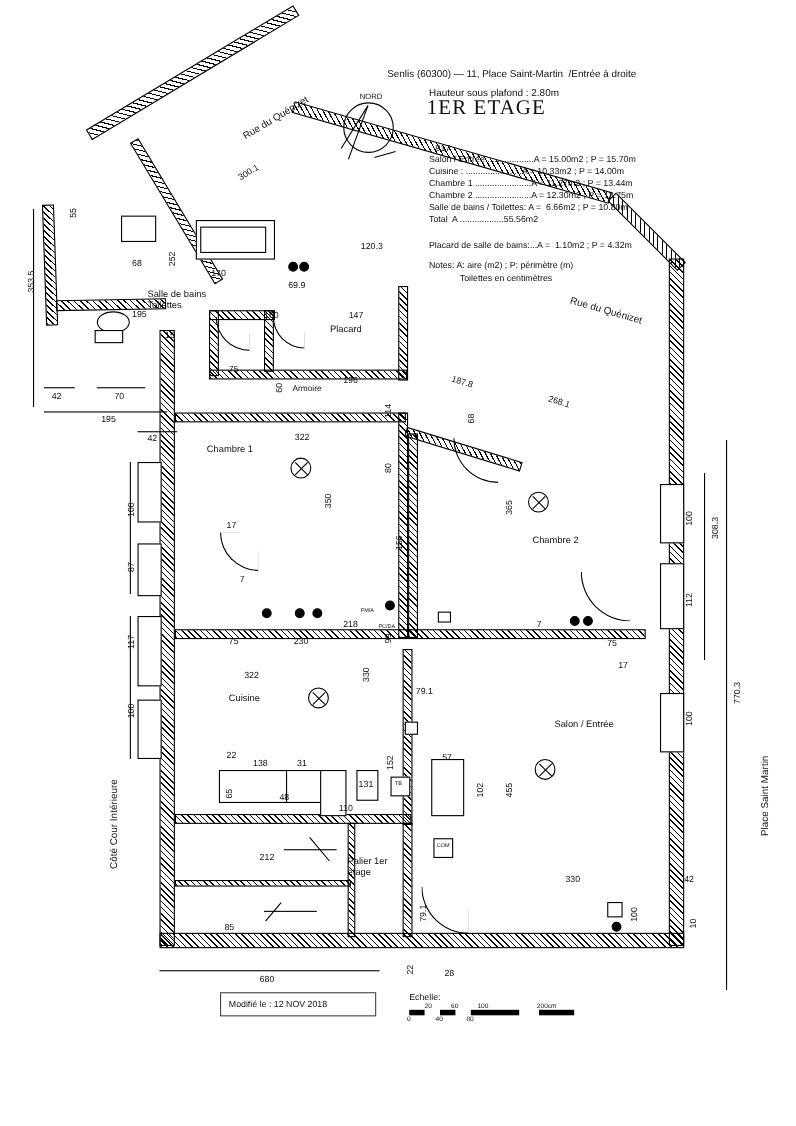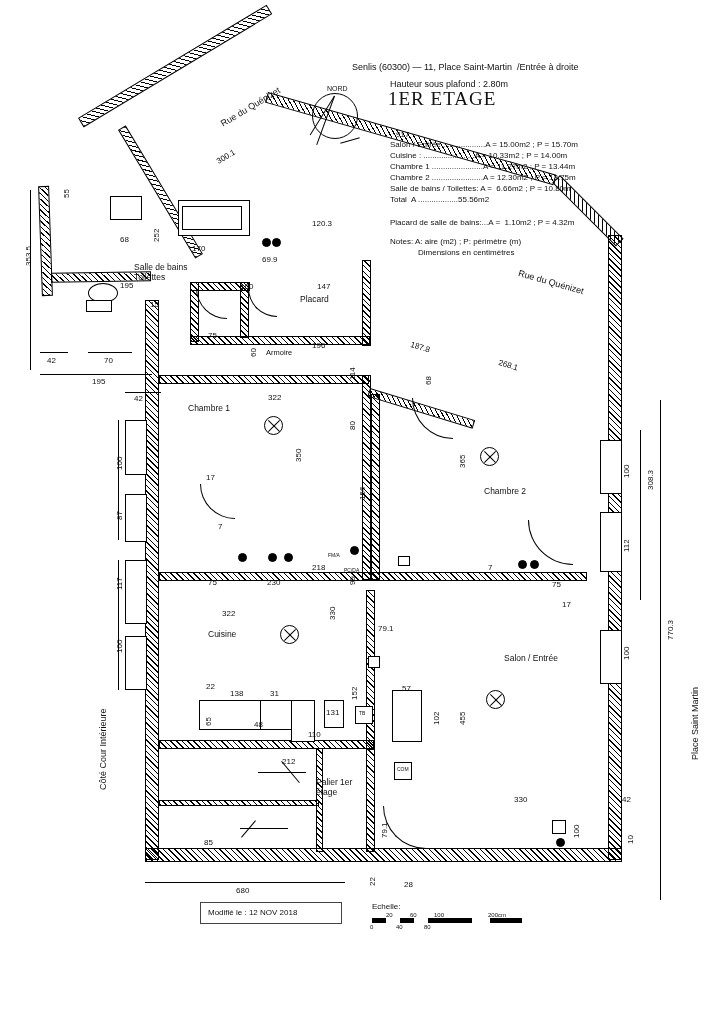--- a/index.html
+++ b/index.html
@@ -40,21 +40,21 @@
   <div class="txt title" style="left:388px;top:88px;">1ER ETAGE</div>
 
   <div class="txt" style="left:390px;top:140px;">Salon / Entrée ...................A = 15.00m2 ; P = 15.70m</div>
   <div class="txt" style="left:390px;top:151px;">Cuisine : .......................A = 10.33m2 ; P = 14.00m</div>
   <div class="txt" style="left:390px;top:162px;">Chambre 1 .......................A = 11.27m2 ; P = 13.44m</div>
   <div class="txt" style="left:390px;top:173px;">Chambre 2 .......................A = 12.30m2 ; P = 13.75m</div>
   <div class="txt" style="left:390px;top:184px;">Salle de bains / Toilettes: A =  6.66m2 ; P = 10.80m</div>
   <div class="txt" style="left:390px;top:195px;">Total  A ..................55.56m2</div>
   <div class="txt" style="left:390px;top:218px;">Placard de salle de bains:...A =  1.10m2 ; P = 4.32m</div>
   <div class="txt" style="left:390px;top:237px;">Notes: A: aire (m2) ; P: périmètre (m)</div>
-  <div class="txt" style="left:418px;top:248px;">Dimensions en centimètres</div>
+  <div class="txt" style="left:418px;top:248px;">Toilettes en centimètres</div>
 
   <div class="compass" style="left:312px;top:93px;"></div>
   <div class="txt" style="left:327px;top:85px;font-size:7px;">NORD</div>
   <div class="thin" style="left:334px;top:96px;width:1px;height:52px;transform:rotate(20deg);transform-origin:top;"></div>
   <div class="thin" style="left:334px;top:96px;width:1px;height:46px;transform:rotate(32deg);transform-origin:top;"></div>
   <div class="thin" style="left:340px;top:140px;width:20px;height:1px;transform:rotate(-16deg);"></div>
 
   <div class="wall" style="left:78px;top:118px;width:220px;height:11px;transform:rotate(-31deg);transform-origin:left top;"></div>
 
   <div class="wall" style="left:268px;top:92px;width:300px;height:11px;transform:rotate(16deg);transform-origin:left top;"></div>
@@ -156,21 +156,21 @@
   <div class="thin" style="left:290px;top:758px;width:1px;height:28px;transform:rotate(-40deg);"></div>
   <div class="thin" style="left:240px;top:828px;width:48px;height:1px;"></div>
   <div class="thin" style="left:248px;top:818px;width:1px;height:22px;transform:rotate(40deg);"></div>
 
   <div class="txt" style="left:219px;top:120px;font-size:9px;transform:rotate(-31deg);transform-origin:left top;">Rue du Quénizet</div>
   <div class="txt" style="left:520px;top:268px;font-size:9px;transform:rotate(16deg);transform-origin:left top;">Rue du Quénizet</div>
   <div class="txt rot90" style="left:690px;top:760px;font-size:9px;">Place Saint Martin</div>
   <div class="txt rot90" style="left:98px;top:790px;font-size:9px;">Côté Cour Intérieure</div>
 
   <div class="txt" style="left:215px;top:158px;transform:rotate(-31deg);transform-origin:left top;">300.1</div>
-  <div class="txt" style="left:312px;top:219px;">120.3</div>
+  <div class="txt" style="left:328px;top:219px;">120.3</div>
   <div class="txt" style="left:396px;top:130px;">917</div>
 
   <div class="txt rot90" style="left:24px;top:266px;">353.5</div>
   <div class="txt rot90" style="left:62px;top:198px;">55</div>
   <div class="txt" style="left:120px;top:235px;">68</div>
   <div class="txt rot90" style="left:152px;top:242px;">252</div>
   <div class="txt" style="left:192px;top:244px;">170</div>
   <div class="txt" style="left:262px;top:255px;">69.9</div>
   <div class="txt" style="left:120px;top:281px;">195</div>
   <div class="txt" style="left:150px;top:300px;">15</div>
@@ -227,21 +227,21 @@
   <div class="txt rot90" style="left:458px;top:725px;">455</div>
   <div class="txt" style="left:378px;top:624px;">79.1</div>
   <div class="txt" style="left:402px;top:684px;">57</div>
   <div class="txt rot90" style="left:432px;top:725px;">102</div>
   <div class="txt" style="left:514px;top:795px;">330</div>
   <div class="txt" style="left:622px;top:795px;">42</div>
   <div class="txt rot90" style="left:572px;top:838px;">100</div>
   <div class="txt rot90" style="left:626px;top:844px;">10</div>
   <div class="txt rot90" style="left:666px;top:640px;">770.3</div>
 
-  <div class="txt" style="left:236px;top:757px;margin-left:46px;">212</div>
+  <div class="txt" style="left:236px;top:775px;">212</div>
   <div class="txt" style="left:204px;top:838px;">85</div>
   <div class="txt rot90" style="left:380px;top:838px;">79.1</div>
 
   <div class="txt" style="left:236px;top:886px;">680</div>
   <div class="txt rot90" style="left:368px;top:886px;">22</div>
   <div class="txt" style="left:404px;top:880px;">28</div>
 
   <div class="dim" style="left:40px;top:352px;width:28px;"></div>
   <div class="dim" style="left:88px;top:352px;width:44px;"></div>
   <div class="dim" style="left:40px;top:374px;width:112px;"></div>

